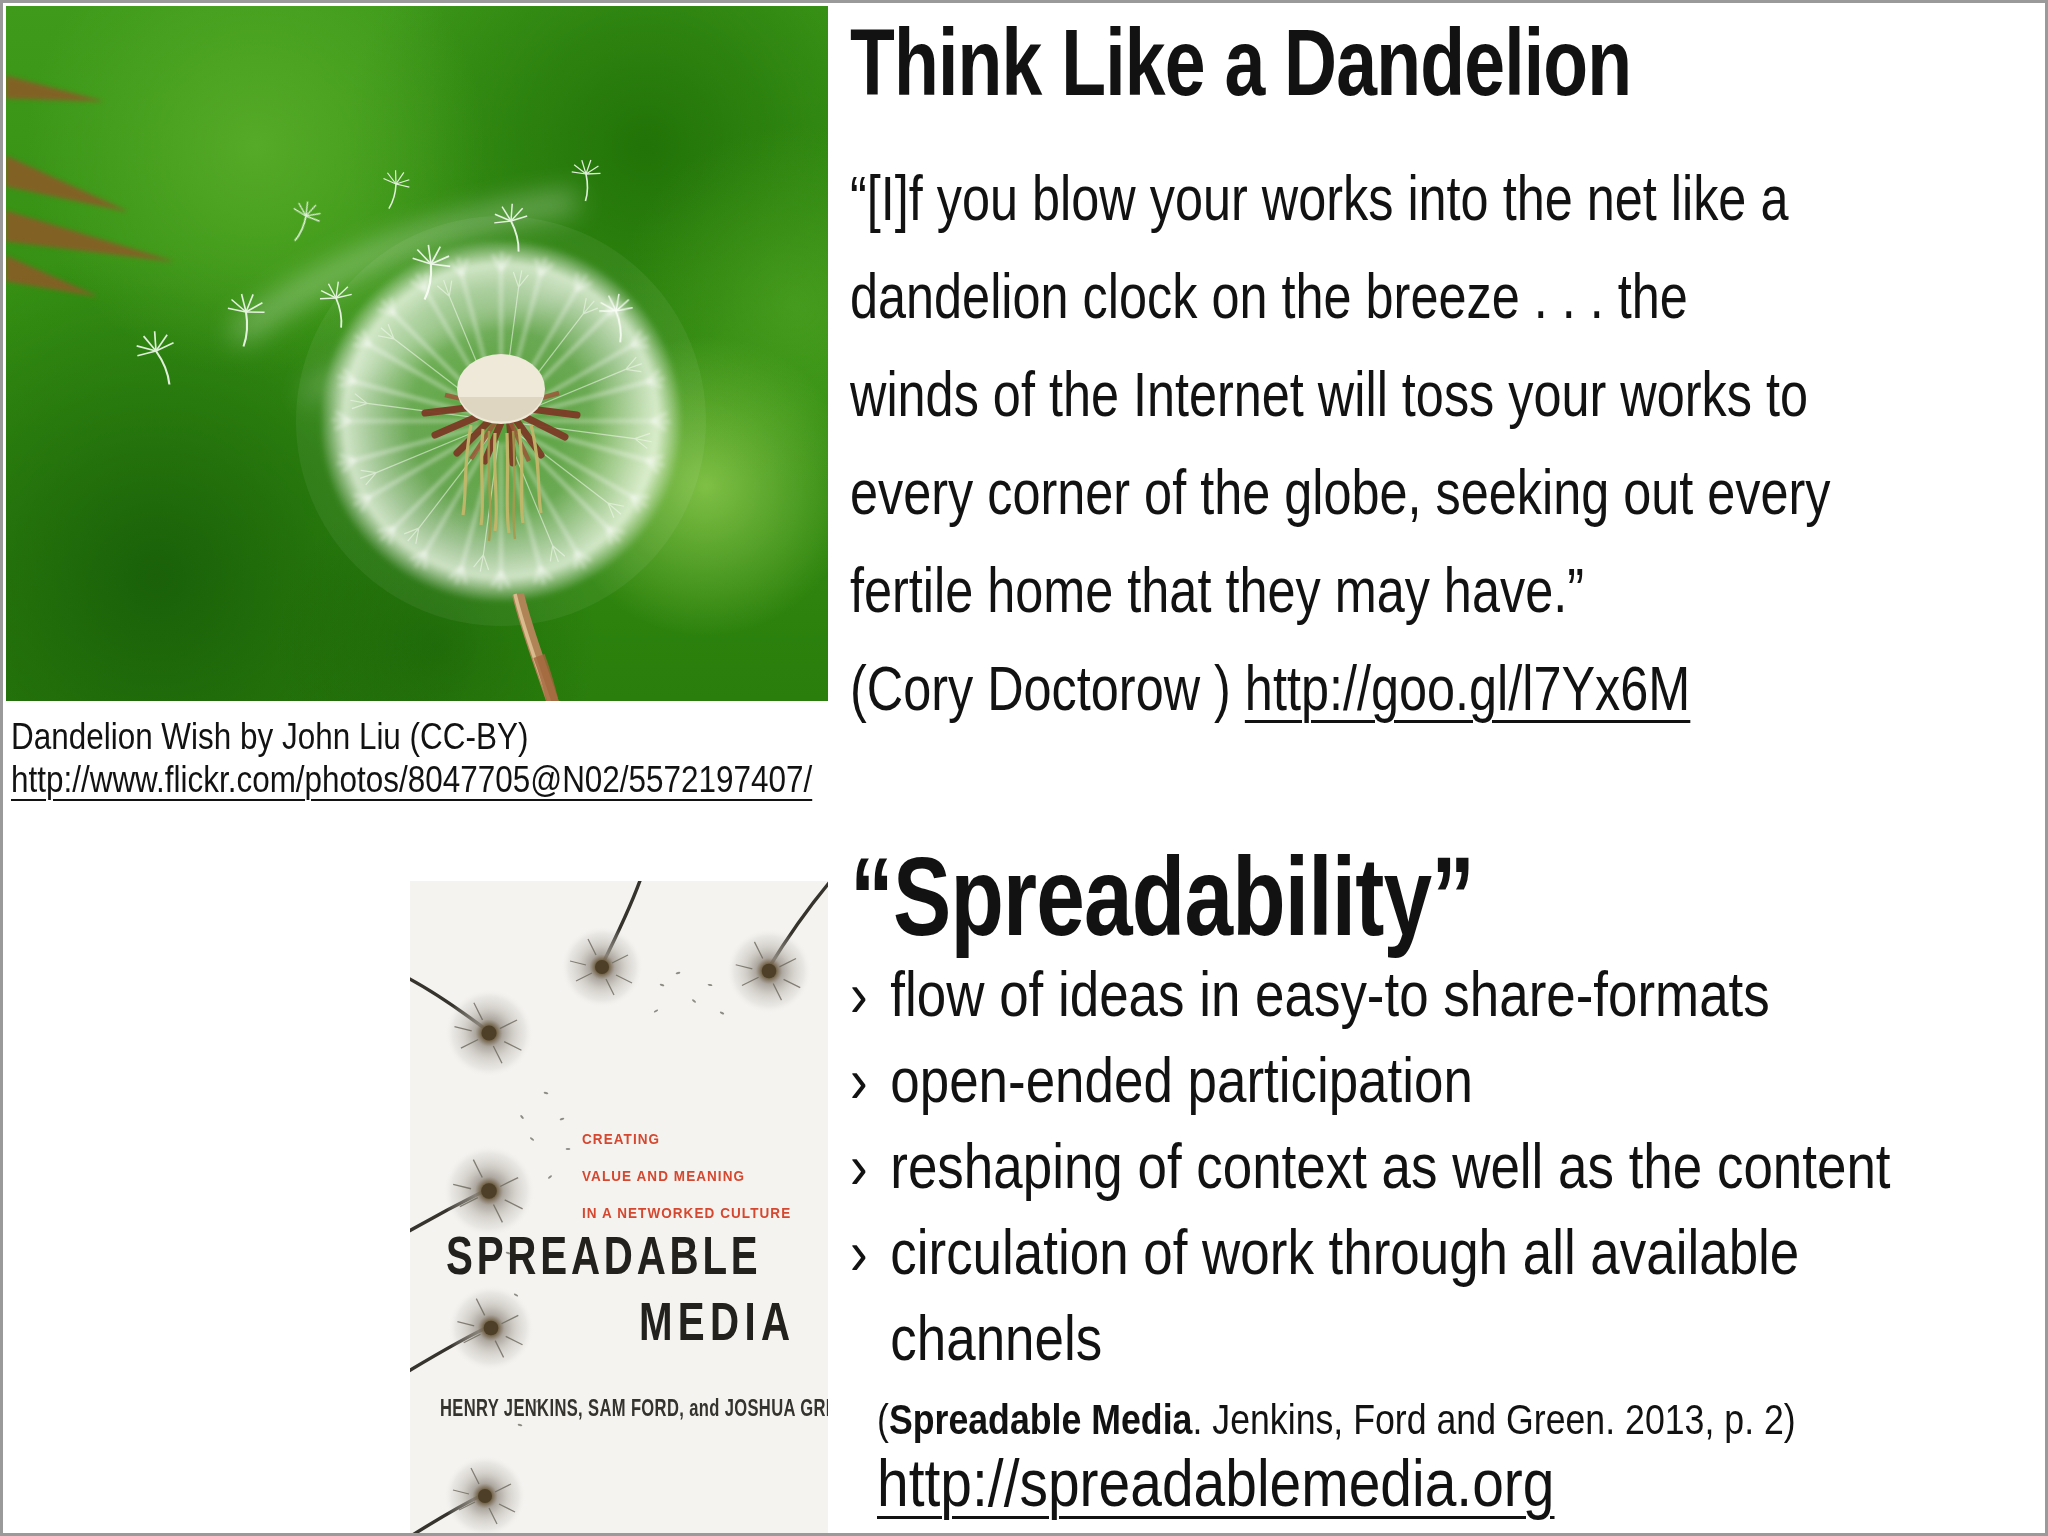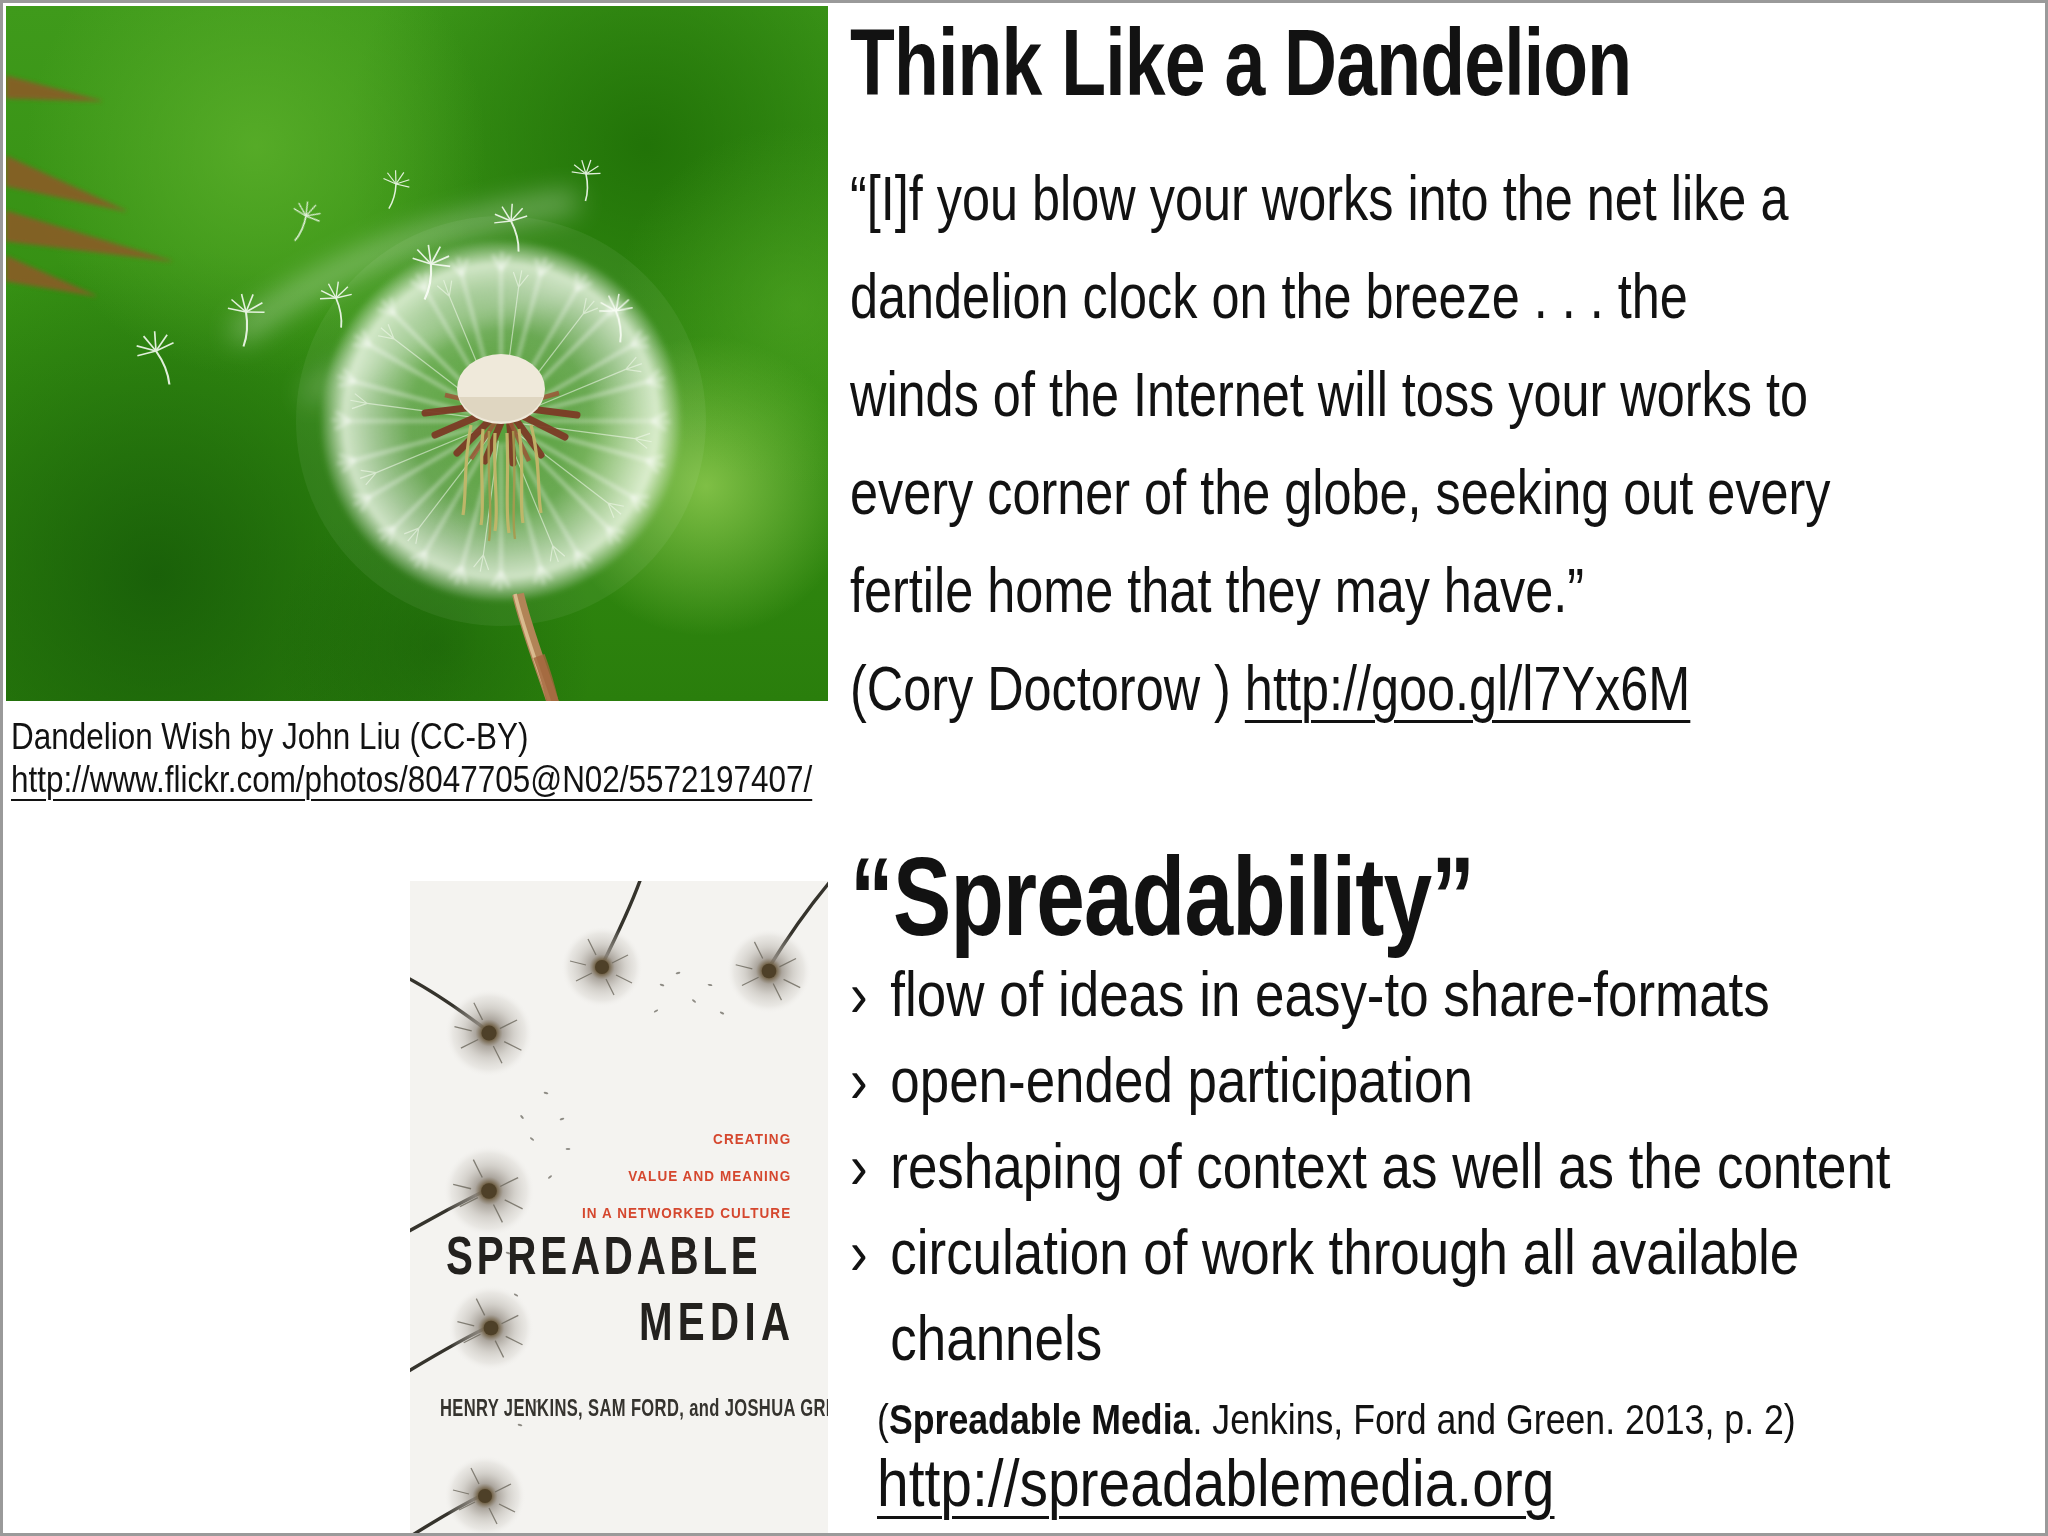--- a/index.html
+++ b/index.html
@@ -32,21 +32,21 @@
 
   .bullets{left:847px;top:948px;font-size:63px;line-height:86px;}
   .bmark{display:inline-block;width:48px;}
   .bwrap2{padding-left:48px;}
 
   .citation{left:874px;top:1390px;font-size:42px;line-height:54px;}
   .citation b{font-weight:bold;}
   .spread-link{left:874px;top:1440px;font-size:67px;line-height:80px;
     text-decoration:underline;text-decoration-thickness:3px;text-underline-offset:10px;}
 
-  .book{left:407px;top:878px;width:418px;height:652px;overflow:hidden;background:#f4f3f0;text-align:right;}
+  .book{left:407px;top:878px;width:418px;height:652px;overflow:hidden;background:#f4f3f0;}
   .book-art{position:absolute;left:0;top:0;}
   .book .tagline{position:absolute;left:172px;top:239px;font-size:15px;font-weight:bold;
     color:#d5472e;letter-spacing:1.2px;line-height:37px;transform:scaleX(.9);transform-origin:0 0;white-space:nowrap;}
   .book .btitle1{position:absolute;left:36px;top:344px;font-size:53px;font-weight:bold;
     color:#23211e;letter-spacing:5px;transform:scaleX(.76);transform-origin:0 0;white-space:nowrap;}
   .book .btitle2{position:absolute;left:229px;top:410px;font-size:53px;font-weight:bold;
     color:#23211e;letter-spacing:7px;transform:scaleX(.76);transform-origin:0 0;white-space:nowrap;}
   .book .bauthors{position:absolute;left:30px;top:514px;font-size:23px;font-weight:bold;
     color:#35332e;letter-spacing:.5px;transform:scaleX(.72);transform-origin:0 0;white-space:nowrap;}
 </style>

